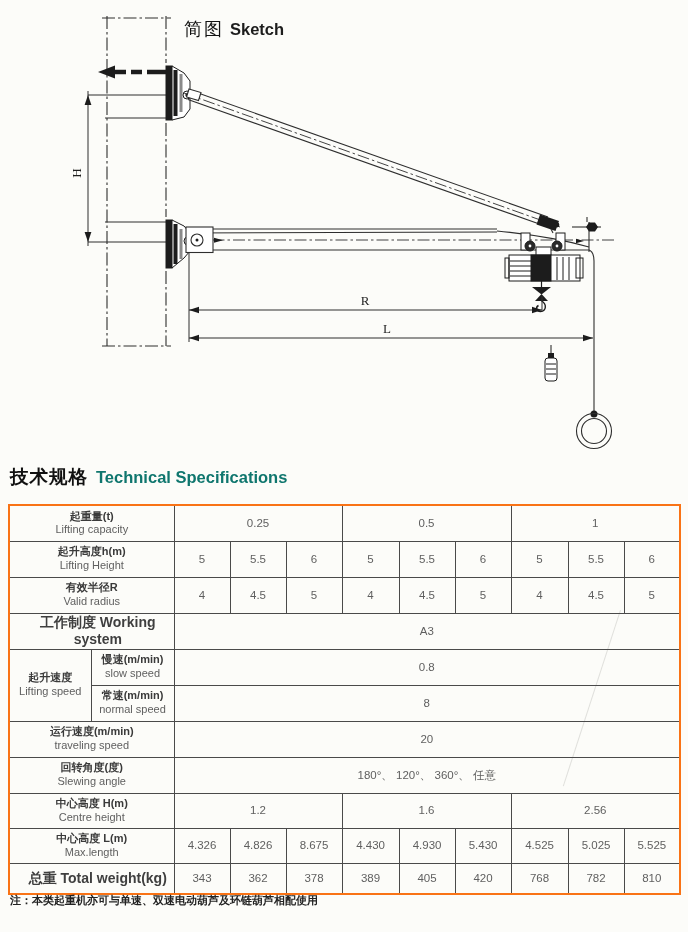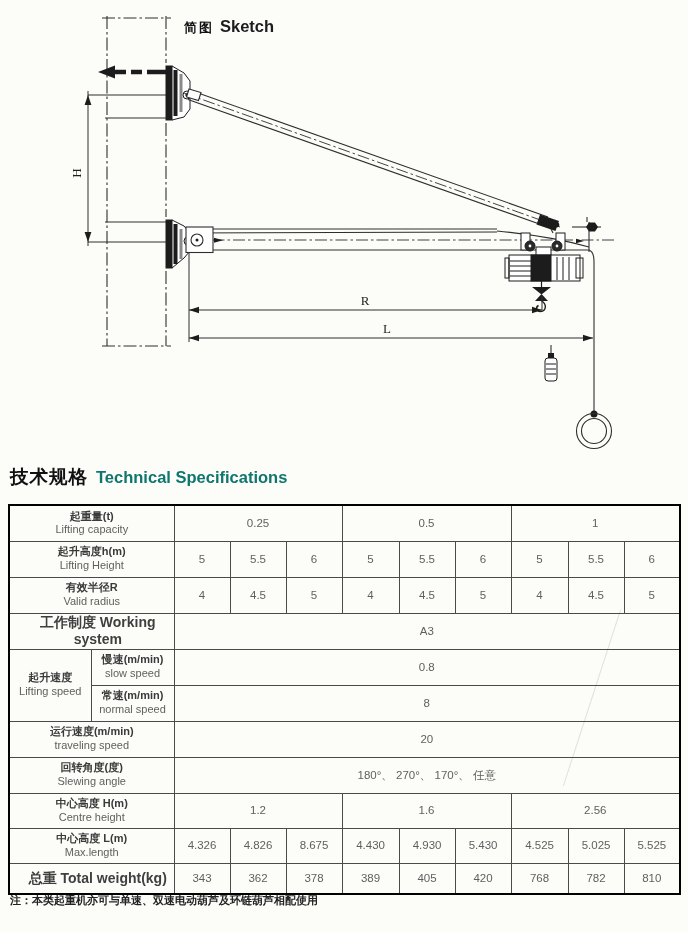--- a/index.html
+++ b/index.html
@@ -11,35 +11,35 @@
     -webkit-font-smoothing:antialiased;
   }
   .page{position:relative;width:688px;height:932px;overflow:hidden;background:#fcfcf9;}
 
   
   .sketch-svg{position:absolute;left:0;top:0;}
   .sketch-title{
     position:absolute;left:184px;top:17px;
     white-space:nowrap;
   }
-  .sketch-title .zh{font-size:13px;font-weight:bold;color:#121212;letter-spacing:2px;}
+  .sketch-title .zh{font-size:18px;font-weight:normal;color:#121212;letter-spacing:2px;}
   .sketch-title .en{font-size:16.5px;font-weight:600;color:#1d1d1d;margin-left:6px;}
 
   
   .section-heading{position:absolute;left:10px;top:464px;white-space:nowrap;}
   .section-heading .zh{font-size:18.5px;font-weight:bold;color:#101010;letter-spacing:1px;}
   .section-heading .en{font-size:16.5px;font-weight:600;color:#0f766e;margin-left:8px;}
 
   
   .spec-table-wrap{position:absolute;left:8px;top:504px;}
   table.spec{
     border-collapse:collapse;
     table-layout:fixed;
     width:672px;
-    border:2px solid #000000;
+    border:2px solid #f97316;
   }
   table.spec td{
     border:1.5px solid #4a4a4a;
     text-align:center;
     vertical-align:middle;
     padding:0 2px;
     font-size:11.5px;
     color:#5f5f5f;
     line-height:1.25;
   }
@@ -297,21 +297,21 @@
             <span class="zh">运行速度(m/min)</span>
             <span class="en">traveling speed</span>
           </td>
           <td colspan="9">20</td>
         </tr>
         <tr class="r-std">
           <td class="lbl" colspan="2">
             <span class="zh">回转角度(度)</span>
             <span class="en">Slewing angle</span>
           </td>
-          <td colspan="9">180°、 270°、 170°、 任意</td>
+          <td colspan="9">180°、 120°、 360°、 任意</td>
         </tr>
         <tr class="r-mid">
           <td class="lbl" colspan="2">
             <span class="zh">中心高度 H(m)</span>
             <span class="en">Centre height</span>
           </td>
           <td colspan="3">1.2</td>
           <td colspan="3">1.6</td>
           <td colspan="3">2.56</td>
         </tr>

